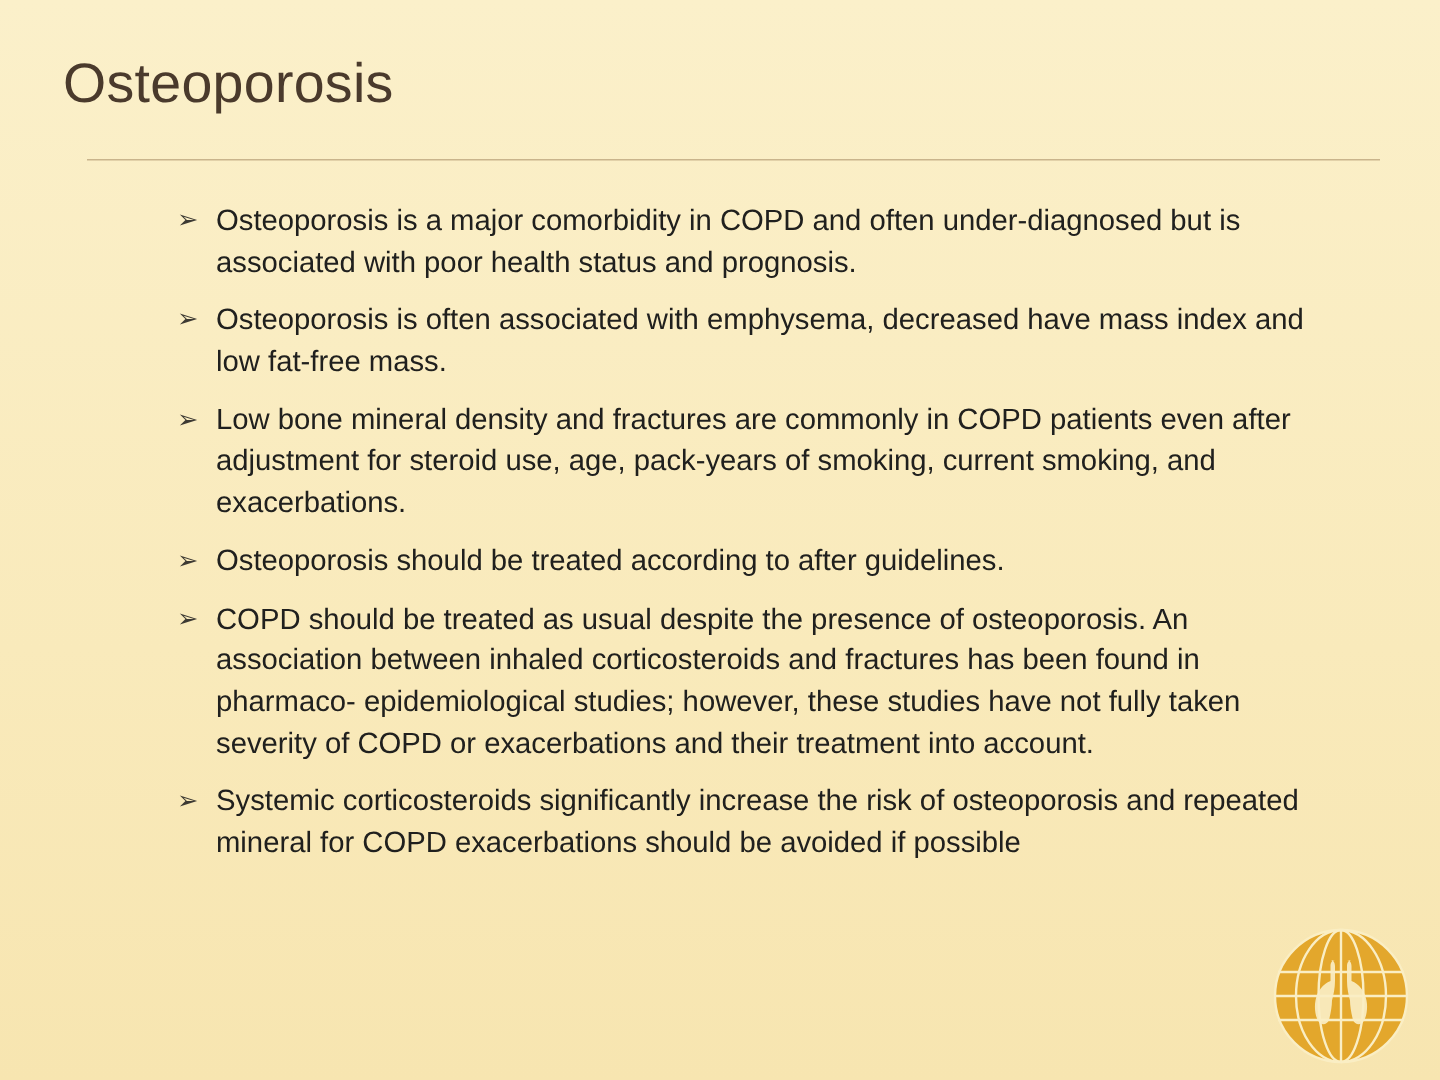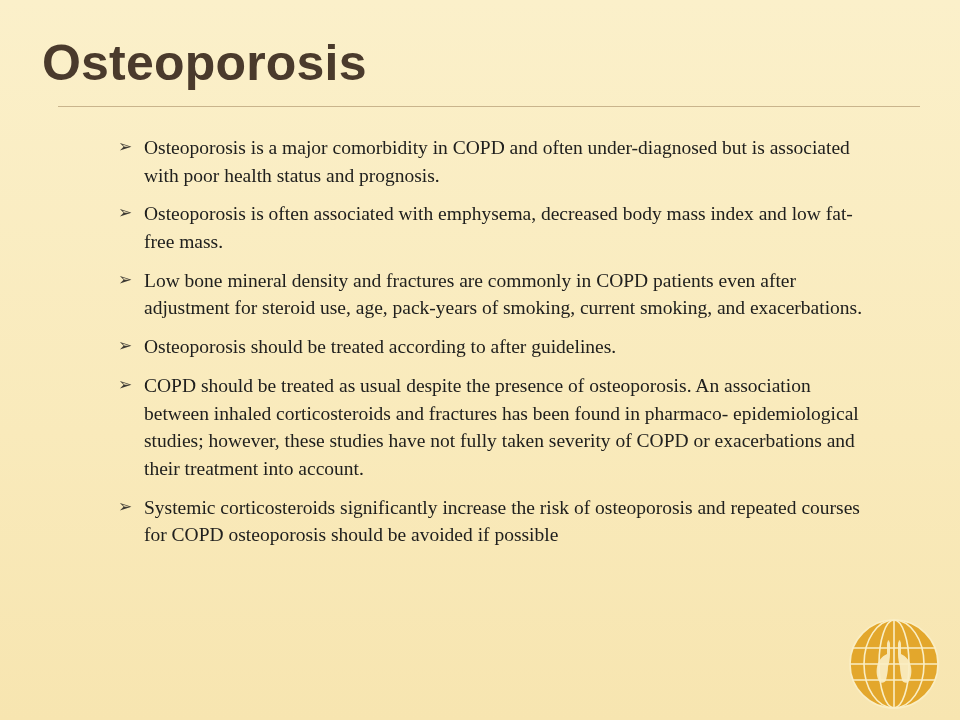--- a/index.html
+++ b/index.html
@@ -17,23 +17,23 @@
     position: relative;
     width: 960px;
     height: 720px;
     background: linear-gradient(to bottom, #fbf0ca 0%, #f9eabb 60%, #f7e5b0 100%);
     box-sizing: border-box;
   }
   .slide-title {
     position: absolute;
     left: 42px;
     top: 36px;
-    font-size: 50px;
+    font-size: 37px;
     color: #4a3a2c;
-    font-weight: bold;
+    font-weight: normal;
     letter-spacing: 0.2px;
     line-height: 1.1;
   }
   .title-rule {
     position: absolute;
     left: 58px;
     top: 106px;
     width: 862px;
     height: 1px;
     background: #c9b48c;
@@ -55,21 +55,20 @@
   }
   .bullet .marker {
     flex: 0 0 auto;
     width: 26px;
     color: #3d3a33;
     font-size: 17px;
     line-height: 1.55;
   }
   .bullet .text {
     flex: 1 1 auto;
-    font-family: Liberation Serif, serif;
   }
   .logo {
     position: absolute;
     right: 18px;
     bottom: 8px;
     width: 96px;
     height: 96px;
   }
   .logo svg {
     display: block;
@@ -85,41 +84,41 @@
 
   <div class="body-block">
 
     <div class="bullet">
       <span class="marker">➢</span>
       <span class="text">Osteoporosis is a major comorbidity in COPD and often under-diagnosed but is associated with poor health status and prognosis.</span>
     </div>
 
     <div class="bullet">
       <span class="marker">➢</span>
-      <span class="text">Osteoporosis is often associated with emphysema, decreased body mass index and low fat-free mass.</span>
+      <span class="text">Osteoporosis is often associated with emphysema, decreased have mass index and low fat-free mass.</span>
     </div>
 
     <div class="bullet">
       <span class="marker">➢</span>
       <span class="text">Low bone mineral density and fractures are commonly in COPD patients even  after adjustment for steroid use, age, pack-years of smoking, current smoking, and exacerbations.</span>
     </div>
 
     <div class="bullet">
       <span class="marker">➢</span>
       <span class="text">Osteoporosis should be treated according to after guidelines.</span>
     </div>
 
     <div class="bullet">
       <span class="marker">➢</span>
       <span class="text">COPD should be treated as usual despite the presence of osteoporosis. An association between inhaled corticosteroids and fractures has been found in pharmaco- epidemiological studies; however, these studies have not fully taken severity of COPD or exacerbations and their treatment into account.</span>
     </div>
 
     <div class="bullet">
       <span class="marker">➢</span>
-      <span class="text">Systemic corticosteroids significantly increase the risk of osteoporosis and repeated courses for COPD osteoporosis should be avoided if possible</span>
+      <span class="text">Systemic corticosteroids significantly increase the risk of osteoporosis and repeated mineral for COPD exacerbations should be avoided if possible</span>
     </div>
 
   </div>
 
   <div class="logo">
     <svg width="96" height="96" viewBox="0 0 96 96" xmlns="http://www.w3.org/2000/svg">
       <circle cx="48" cy="48" r="44" fill="#e3a72c"></circle>
       <g fill="none" stroke="#faeec4" stroke-width="1.6">
         <ellipse cx="48" cy="48" rx="44" ry="44"></ellipse>
         <ellipse cx="48" cy="48" rx="30" ry="44"></ellipse>

